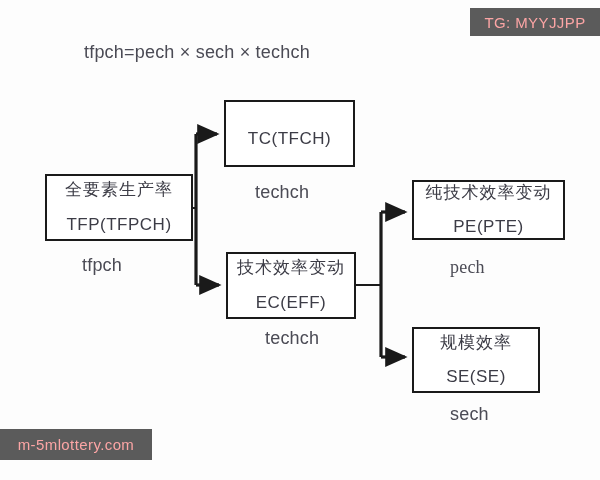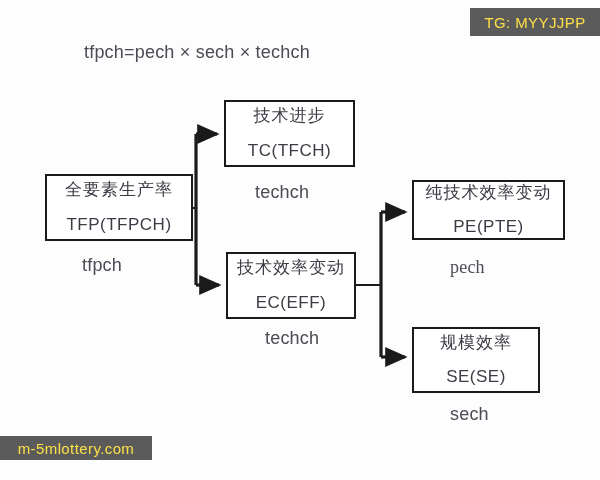--- a/index.html
+++ b/index.html
@@ -15,40 +15,40 @@
     width: 600px;
     height: 480px;
     background: #fdfdfd;
     overflow: hidden;
   }
 
   
   .badge {
     position: absolute;
     background: #5b5b5b;
-    color: #fde047;
+    color: #fca5a5;
     font-size: 15px;
     letter-spacing: 0.4px;
     display: flex;
     align-items: center;
     justify-content: center;
     white-space: nowrap;
   }
   #tg-badge {
     top: 8px;
     right: 0px;
     width: 130px;
     height: 28px;
     font-size: 15px;
   }
   #site-badge {
     left: 0px;
     bottom: 20px;
     width: 152px;
-    height: 24px;
+    height: 31px;
     font-size: 15px;
   }
 
   
   #formula {
     position: absolute;
     left: 84px;
     top: 42px;
     font-size: 18px;
     color: #4b4b55;
@@ -143,21 +143,20 @@
   </svg>
 
   <div id="formula">tfpch=pech × sech × techch</div>
 
   <div class="node" id="node-tfp">
     <div class="cn">全要素生产率</div>
     <div class="en">TFP(TFPCH)</div>
   </div>
 
   <div class="node" id="node-tc">
-    <div class="cn">技术进步</div>
     <div class="en">TC(TFCH)</div>
   </div>
 
   <div class="node" id="node-ec">
     <div class="cn">技术效率变动</div>
     <div class="en">EC(EFF)</div>
   </div>
 
   <div class="node" id="node-pe">
     <div class="cn">纯技术效率变动</div>

